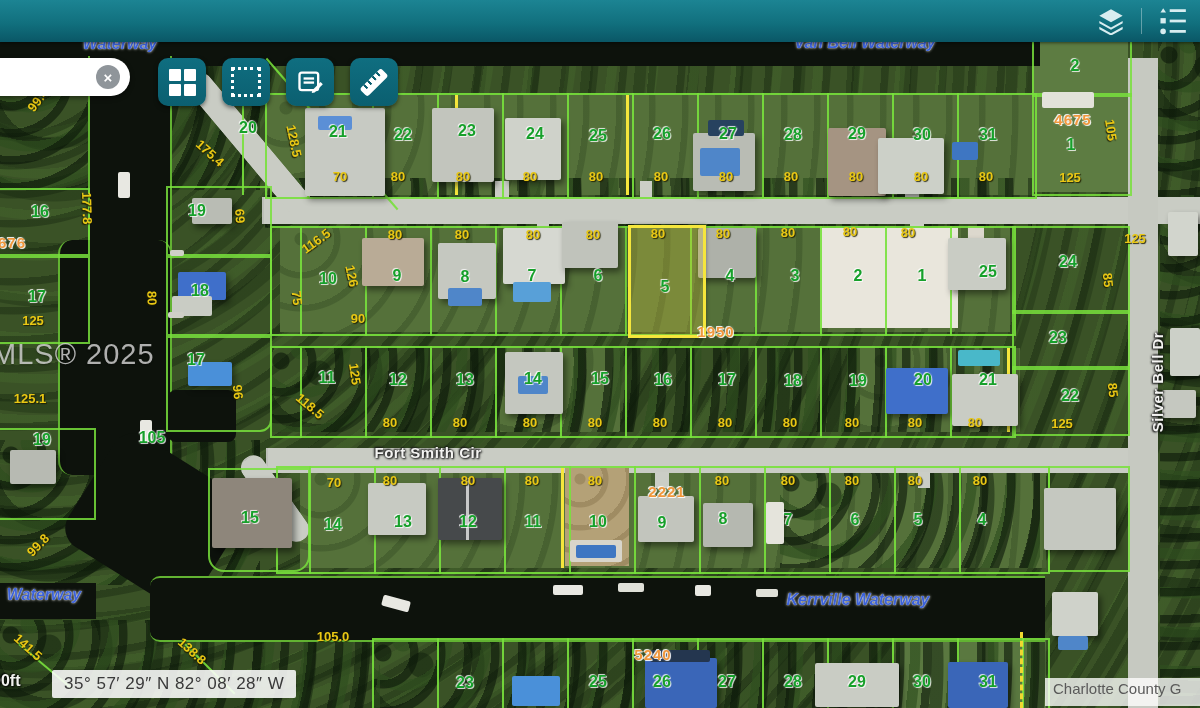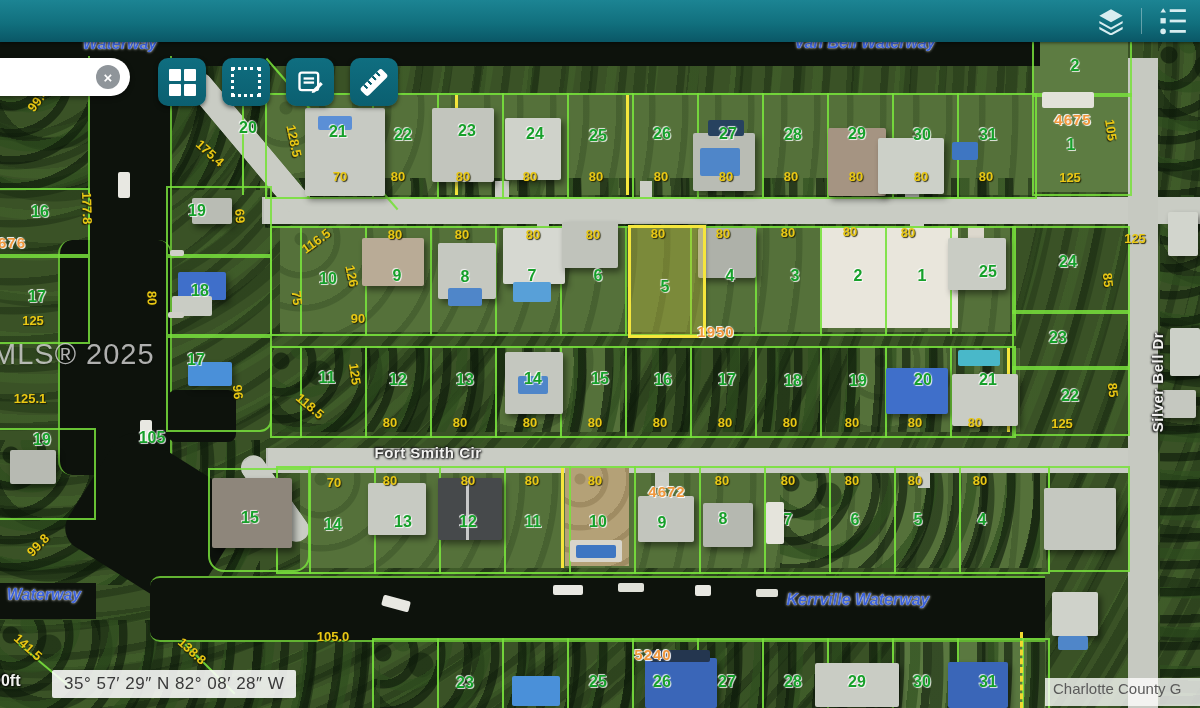--- a/index.html
+++ b/index.html
@@ -374,21 +374,21 @@
       <span class="dim" style="left: 852px; top: 480px; transform: translate(-50%, -50%);">80</span>
       <span class="dim" style="left: 915px; top: 480px; transform: translate(-50%, -50%);">80</span>
       <span class="dim" style="left: 980px; top: 480px; transform: translate(-50%, -50%);">80</span>
       <span class="dim" style="left: 38px; top: 545px; transform: translate(-50%, -50%) rotate(-45deg);">99.8</span>
       <span class="dim" style="left: 333px; top: 636px; transform: translate(-50%, -50%);">105.0</span>
       <span class="dim" style="left: 28px; top: 647px; transform: translate(-50%, -50%) rotate(42deg);">141.5</span>
       <span class="dim" style="left: 192px; top: 651px; transform: translate(-50%, -50%) rotate(42deg);">138.8</span>
       <span class="block" style="left: 1073px; top: 119px; transform: translate(-50%, -50%);">4675</span>
       <span class="block" style="left: 12px; top: 242px; transform: translate(-50%, -50%);">676</span>
       <span class="block" style="left: 716px; top: 331px; transform: translate(-50%, -50%);">1950</span>
-      <span class="block" style="left: 667px; top: 491px; transform: translate(-50%, -50%);">4672</span>
+      <span class="block" style="left: 667px; top: 491px; transform: translate(-50%, -50%);">2221</span>
       <span class="block" style="left: 653px; top: 654px; transform: translate(-50%, -50%);">5240</span>
       <span class="waterway" style="left: 865px; top: 43px; transform: translate(-50%, -50%);">Van Bell Waterway</span>
       <span class="waterway" style="left: 120px; top: 44px; transform: translate(-50%, -50%);">Waterway</span>
       <span class="waterway" style="left: 858px; top: 600px; transform: translate(-50%, -50%);">Kerrville Waterway</span>
       <span class="waterway" style="left: 44px; top: 595px; transform: translate(-50%, -50%);">Waterway</span>
       <span class="street" style="left: 428px; top: 452px; transform: translate(-50%, -50%);">Fort Smith Cir</span>
       <span class="street" style="left: 1157px; top: 382px; transform: translate(-50%, -50%) rotate(-90deg);">Silver Bell Dr</span>
     </div>
 
   <div id="watermark">MLS® 2025</div>

